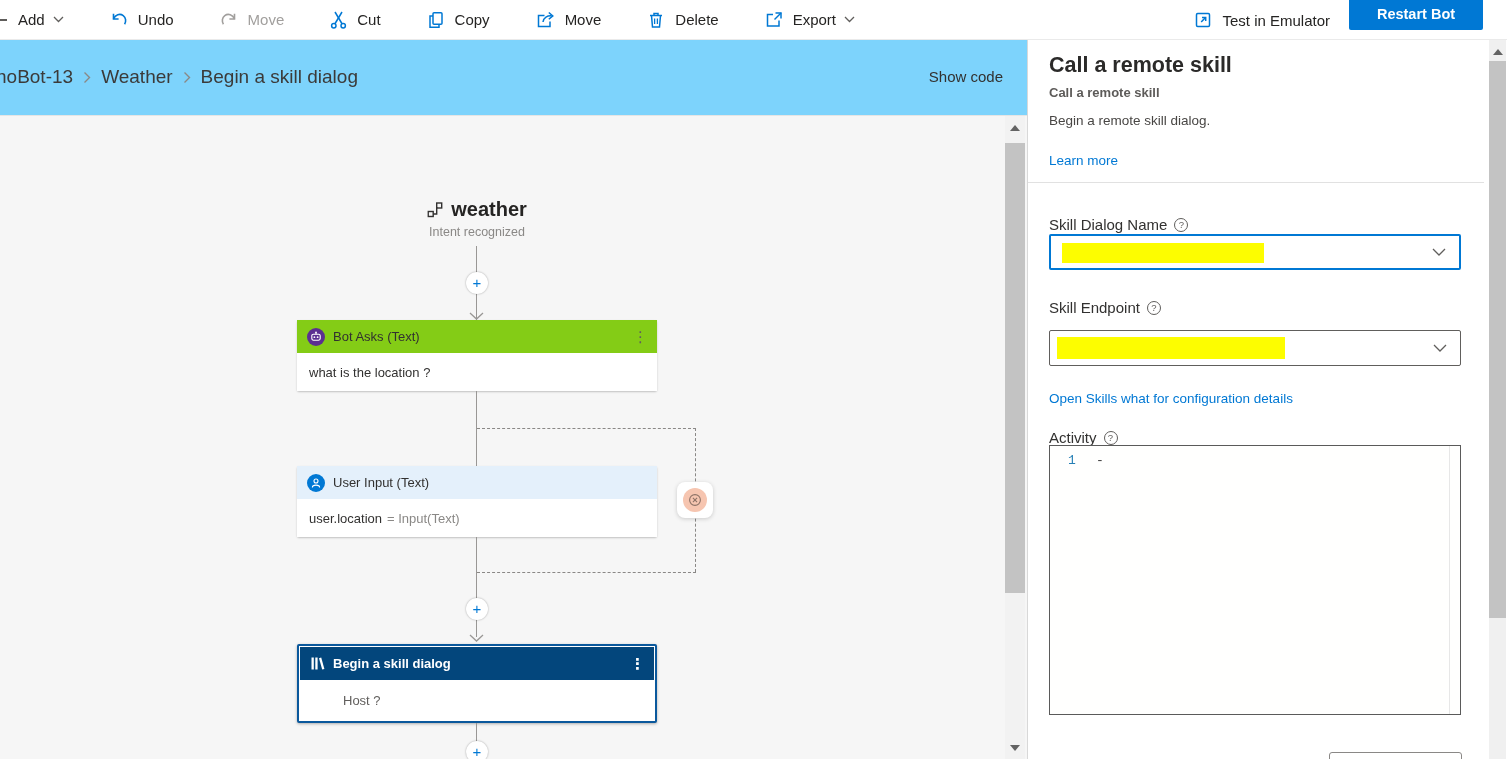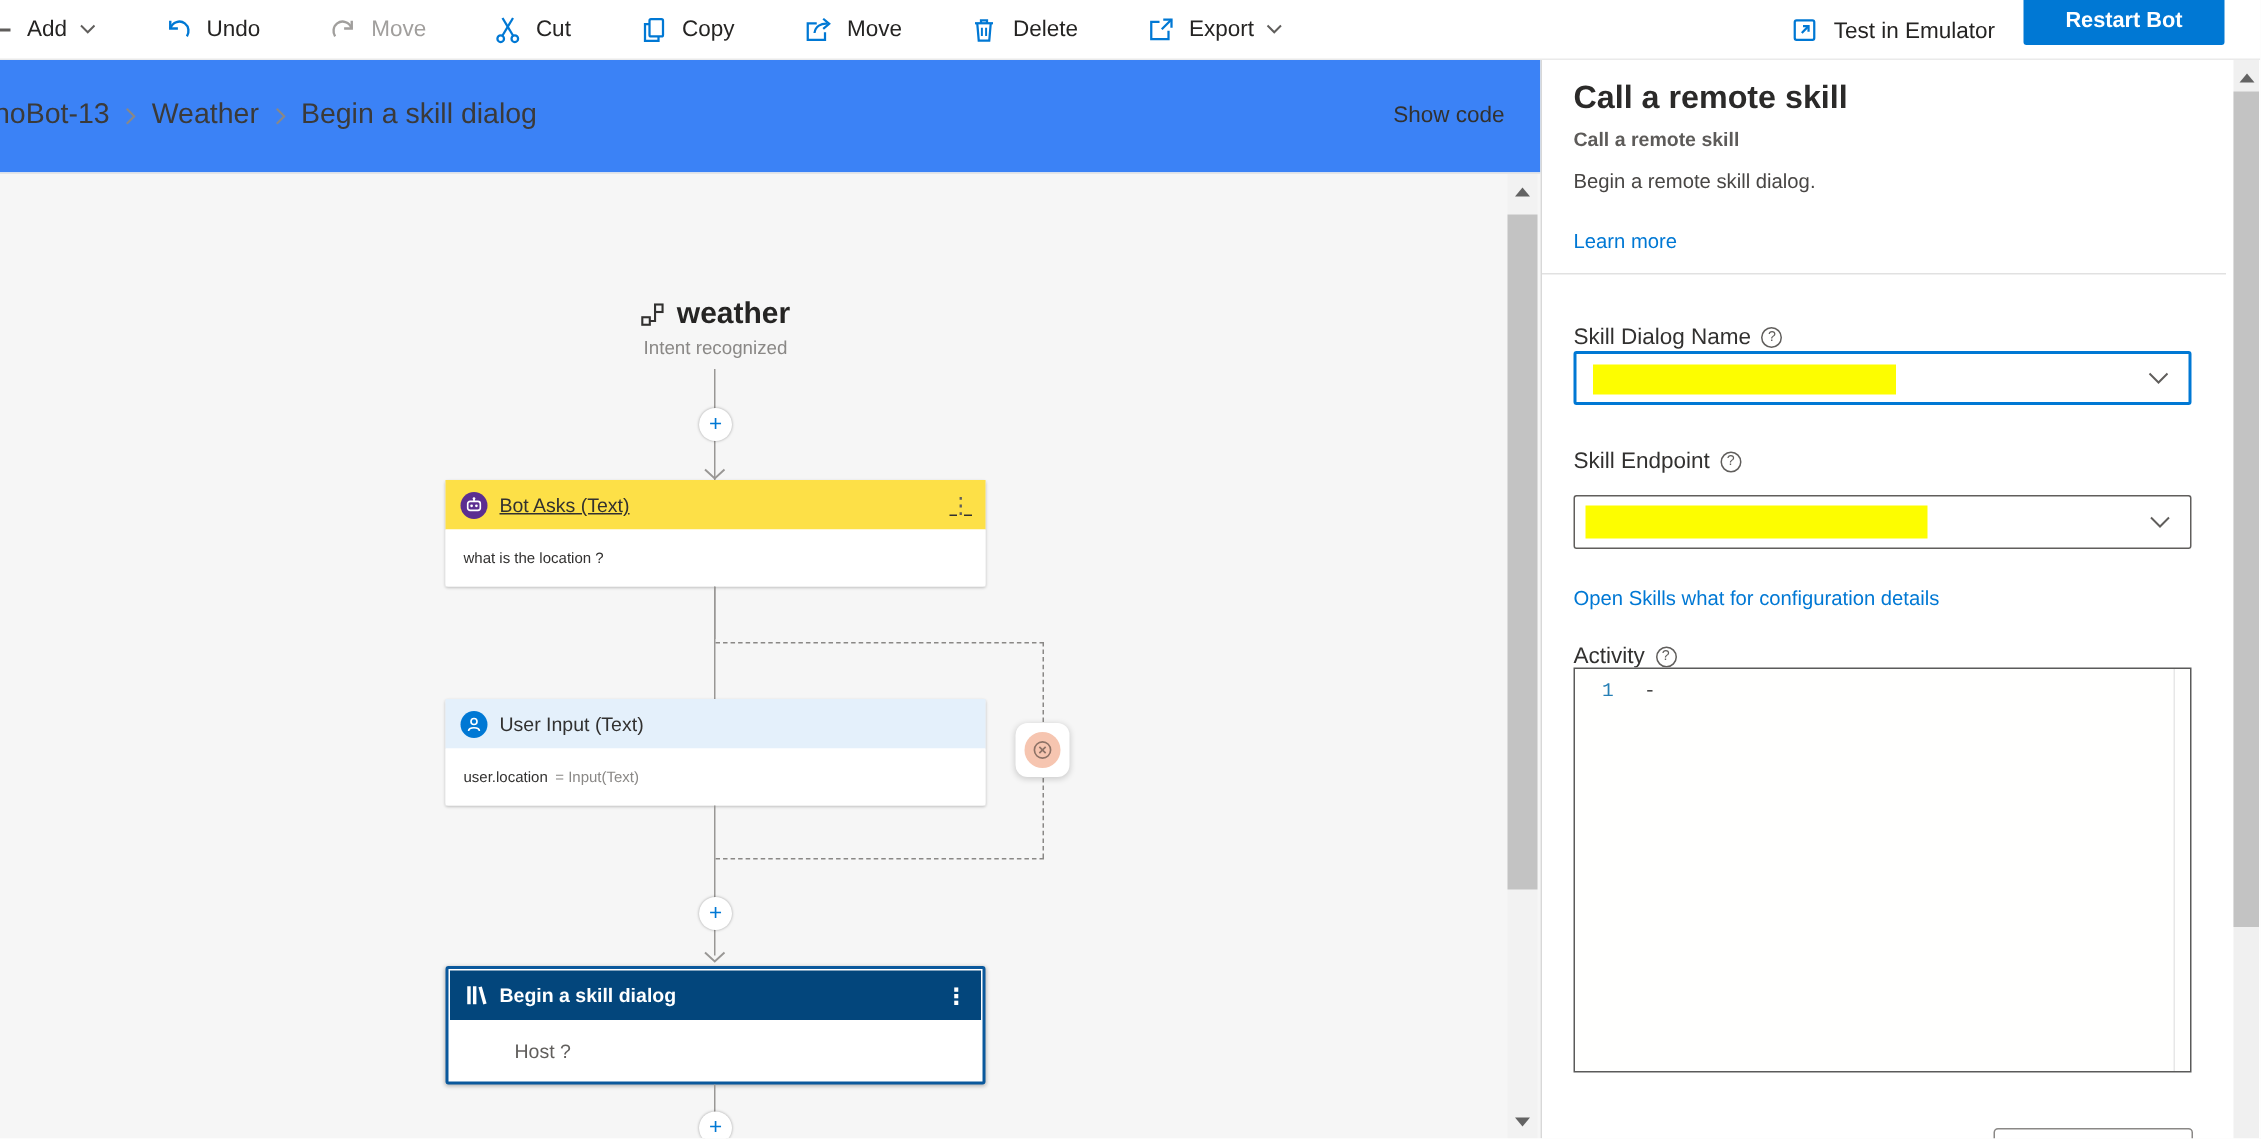--- a/index.html
+++ b/index.html
@@ -22,21 +22,21 @@
   .chev { margin-left:-1px; }
   .tb-right { position:absolute; right:177px; top:0; height:40px; display:flex; align-items:center; }
   .restart-btn {
     position:absolute; right:24px; top:-2px; width:134px; height:32px;
     background:#0078d4; color:#fff; font-size:14.5px; font-weight:bold;
     border:none; border-radius:2px; cursor:pointer;
     display:flex; align-items:center; justify-content:center;
     font-family:"Liberation Sans", sans-serif;
   }
   
-  .subheader { position:absolute; top:40px; left:0; width:1027px; height:75px; background:#3b82f6; }
+  .subheader { position:absolute; top:40px; left:0; width:1027px; height:75px; background:#7dd3fc; }
   .breadcrumb { position:absolute; left:-4px; top:26px; display:flex; align-items:center; gap:10px; font-size:19px; color:#3b3a39; }
   .breadcrumb .crumb { cursor:pointer; }
   .showcode { position:absolute; right:24px; top:28px; font-size:15px; color:#323130; cursor:pointer; }
   
   .canvas {
     position:absolute; top:115px; left:0; width:1027px; height:644px;
     background:#f6f6f6; border-top:1px solid #e5e5e5; overflow:hidden;
   }
   .trigger { position:absolute; left:477px; top:82px; transform:translateX(-50%); text-align:center; }
   .trigger-title { display:flex; align-items:center; gap:7px; justify-content:center; font-size:20px; font-weight:600; color:#252423; }
@@ -46,24 +46,24 @@
   .plus-btn {
     position:absolute; left:466px; width:22px; height:22px; border-radius:50%;
     background:#fff; box-shadow:0 0 2px rgba(0,0,0,.35);
     color:#0078d4; font-size:15px; line-height:21px; text-align:center; cursor:pointer;
   }
   .node {
     position:absolute; left:297px; width:360px; background:#fff;
     box-shadow:0 1px 2px rgba(0,0,0,.22); cursor:pointer; border-radius:2px;
   }
   .node-header { height:33px; display:flex; align-items:center; padding:0 10px; gap:8px; font-size:13px; color:#323130; }
-  .node-body { background:#fff; padding:0 12px; display:flex; align-items:center; font-size:10px; color:#323130; }
+  .node-body { background:#fff; padding:0 12px; display:flex; align-items:center; font-size:13px; color:#323130; }
   .node-more { margin-left:auto; color:#605e5c; font-size:15px; width:14px; text-align:center; cursor:pointer; font-family:"DejaVu Sans", sans-serif; }
   .icon-circle { width:18px; height:18px; border-radius:50%; flex:0 0 18px; display:flex; align-items:center; justify-content:center; }
-  .bot-asks .node-header { background:#fde047;text-decoration:underline; }
+  .bot-asks .node-header { background:#84cc16; }
   .user-input .node-header { background:#e4f0fb; }
   .gray-expr { color:#8a8886; margin-left:5px; }
   .node.selected { border:2px solid #0a589c; padding:1px; box-shadow:0 1px 3px rgba(0,0,0,.3); }
   .skill-header { background:#03467c; color:#fff; height:33px; display:flex; align-items:center; padding:0 10px; gap:8px; font-size:13px; font-weight:600; }
   .skill-header .node-more { color:#fff; }
   .skill-body { height:40px; display:flex; align-items:center; padding:0 12px; font-size:13px; color:#605e5c; background:#fff;margin-left:31px; }
   .dash-h { position:absolute; border-top:1.5px dashed #8a8886; height:0; }
   .dash-v { position:absolute; border-left:1.5px dashed #8a8886; width:0; }
   .x-card {
     position:absolute; left:677px; top:366px; width:36px; height:36px; border-radius:8px;

